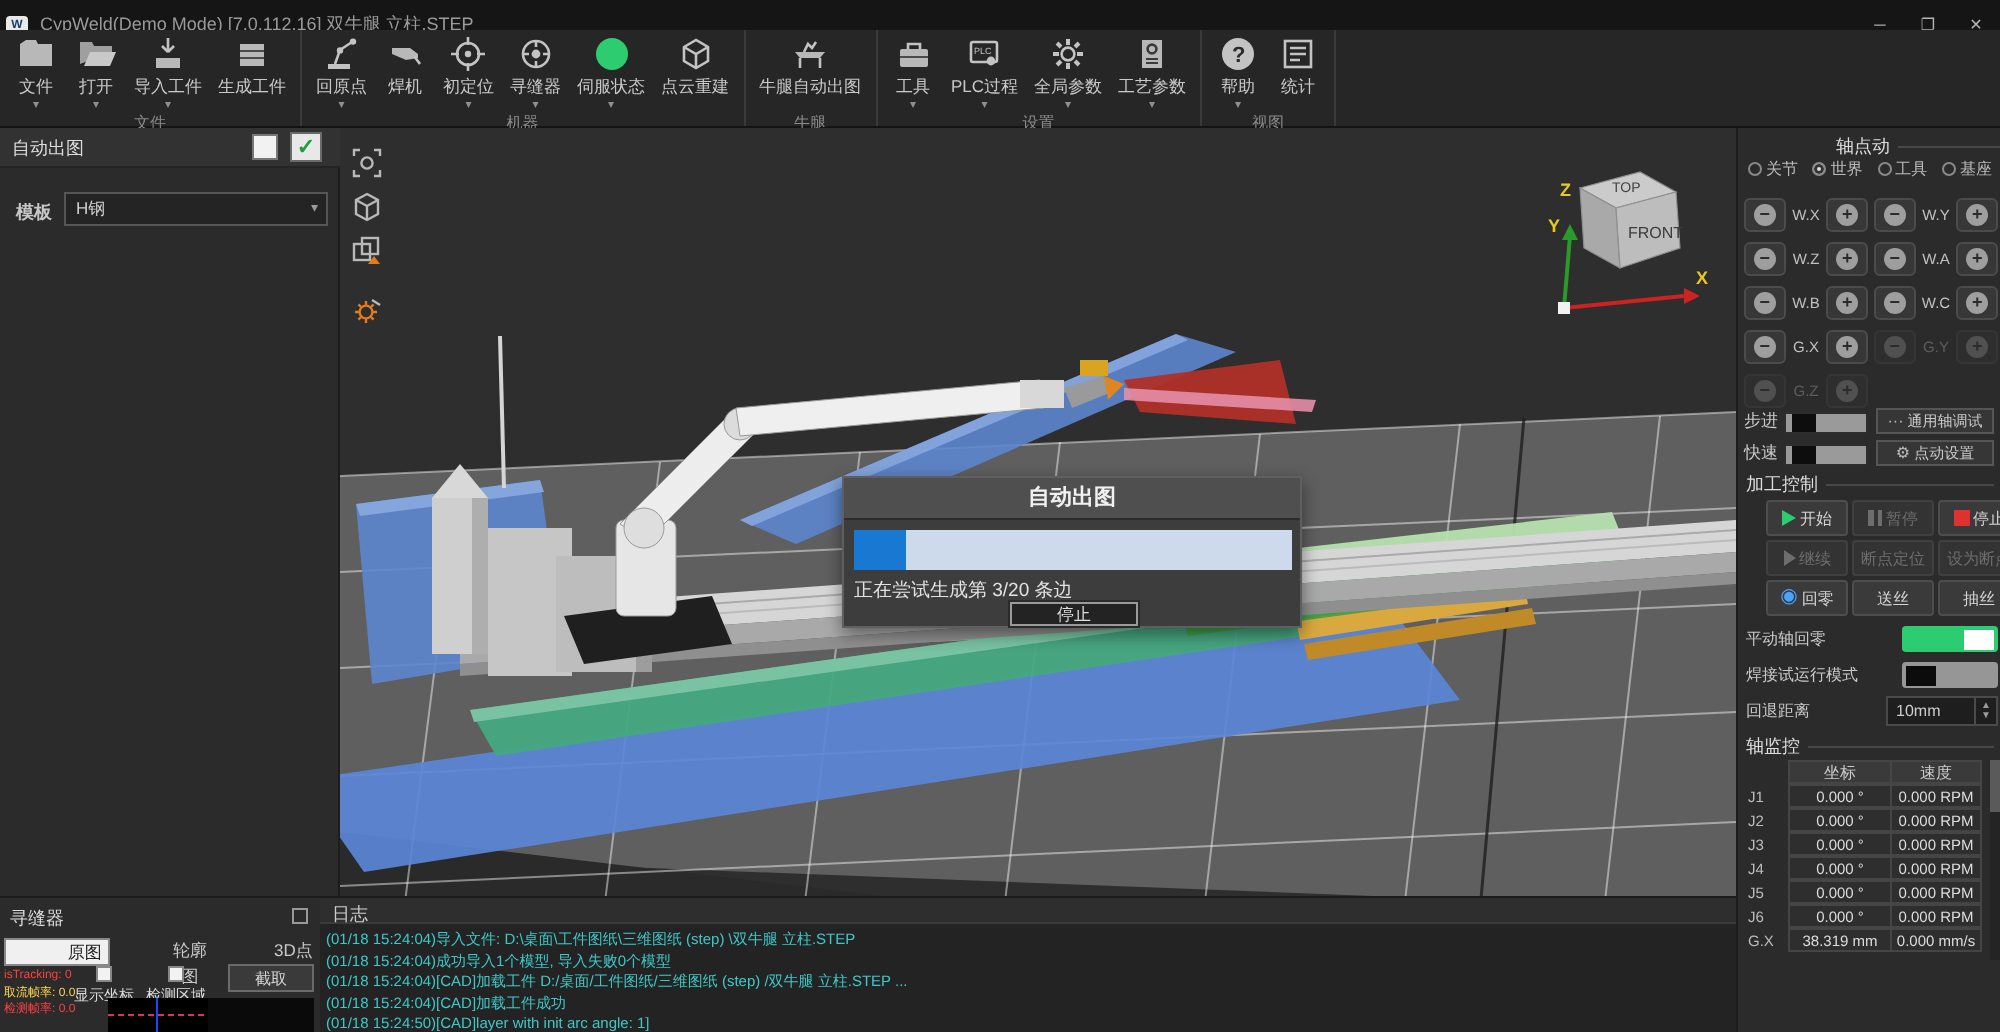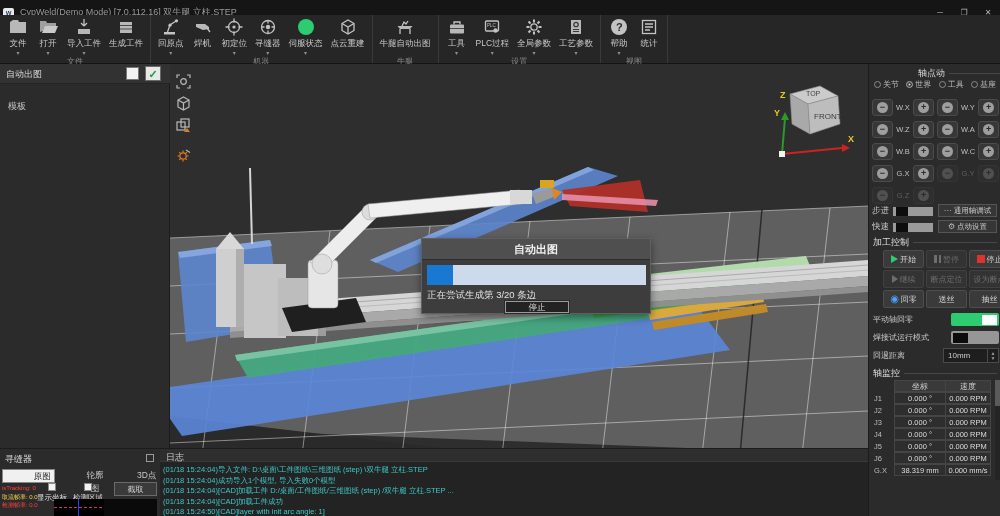--- a/index.html
+++ b/index.html
@@ -28,21 +28,21 @@
   .rcaret{font-size:6px;color:#8f8f8f;height:7px;line-height:6px;}
   .rglabel{font-size:8px;color:#8a8a8a;text-align:center;height:11px;line-height:10px;}
 
   
   #leftpanel{left:0;top:64px;width:170px;height:384px;background:#2b2b2b;border-right:1px solid #1c1c1c;}
   #lp-head{position:absolute;left:0;top:0;width:170px;height:20px;background:#323232;border-bottom:1px solid #242424;}
   #lp-title{position:absolute;left:6px;top:4px;font-size:9px;color:#ddd;}
   #lp-blank{position:absolute;left:126px;top:3px;width:13px;height:13px;background:#f2f2f2;border:1px solid #777;}
   #lp-check{position:absolute;left:145px;top:2px;width:16px;height:15px;background:#e8e8e8;border:1px solid #6a6a6a;
             color:#1f9d44;font-size:11px;font-weight:bold;text-align:center;line-height:14px;}
-  #lp-tmpl-label{position:absolute;left:8px;top:36px;font-size:9px;color:#c7c7c7;}
+  #lp-tmpl-label{position:absolute;left:8px;top:36px;font-size:9px;color:#c7c7c7;font-weight:bold;}
   #lp-select{position:absolute;left:32px;top:32px;width:132px;height:17px;background:#242424;border:1px solid #555;
              color:#cfcfcf;font-size:8.5px;line-height:15px;padding-left:5px;}
   #lp-select .caret{position:absolute;right:4px;top:0;color:#999;font-size:7px;}
 
   
   #viewport{left:170px;top:64px;width:698px;height:391px;background:#2e2e2e;overflow:hidden;}
   #vp-tools{position:absolute;left:2px;top:8px;width:22px;display:flex;flex-direction:column;gap:3px;align-items:center;}
   .vtool{width:19px;height:19px;display:flex;align-items:center;justify-content:center;}
   .vtool.gap{margin-top:8px;}
   #navcube{position:absolute;right:14px;top:8px;width:86px;height:96px;}
@@ -369,20 +369,24 @@
       </div>
     </div>
 
   <div id="leftpanel" class="abs">
     <div id="lp-head">
       <span id="lp-title">自动出图</span>
       <span id="lp-blank"></span>
       <span id="lp-check">✓</span>
     </div>
     <span id="lp-tmpl-label">模板</span>
+    <div id="lp-select">
+      <span>H钢</span>
+      <span class="caret">▾</span>
+    </div>
   </div>
 
   <div id="viewport" class="abs">
     <svg id="scene" width="698" height="391" viewBox="0 0 698 391">
       <rect x="0" y="0" width="698" height="391" fill="#2e2e2e"></rect>
 
       <polygon points="0,174 698,142 698,391 0,364" fill="#5f5f5f"></polygon>
       <polygon points="0,352 330,391 0,391" fill="#2a2a2a"></polygon>
       <g stroke="#ffffff" stroke-opacity="0.45" stroke-width="1">
         <line x1="0" y1="174" x2="698" y2="142"></line>

